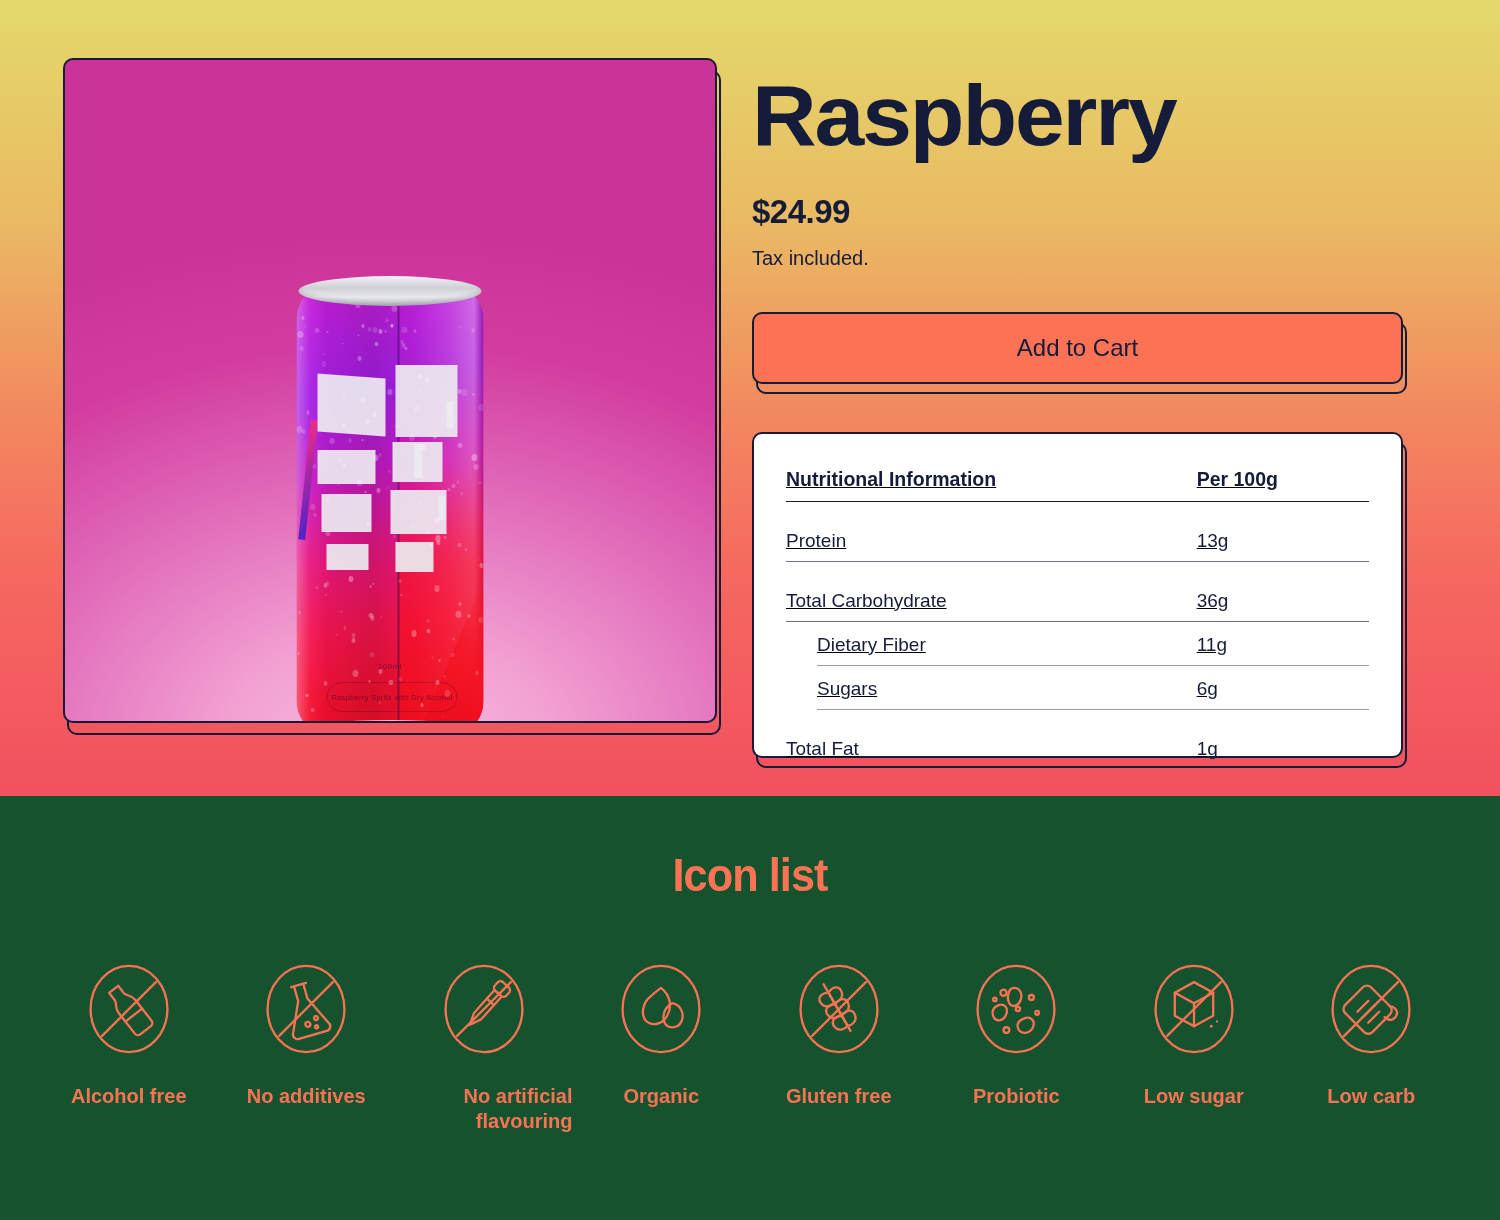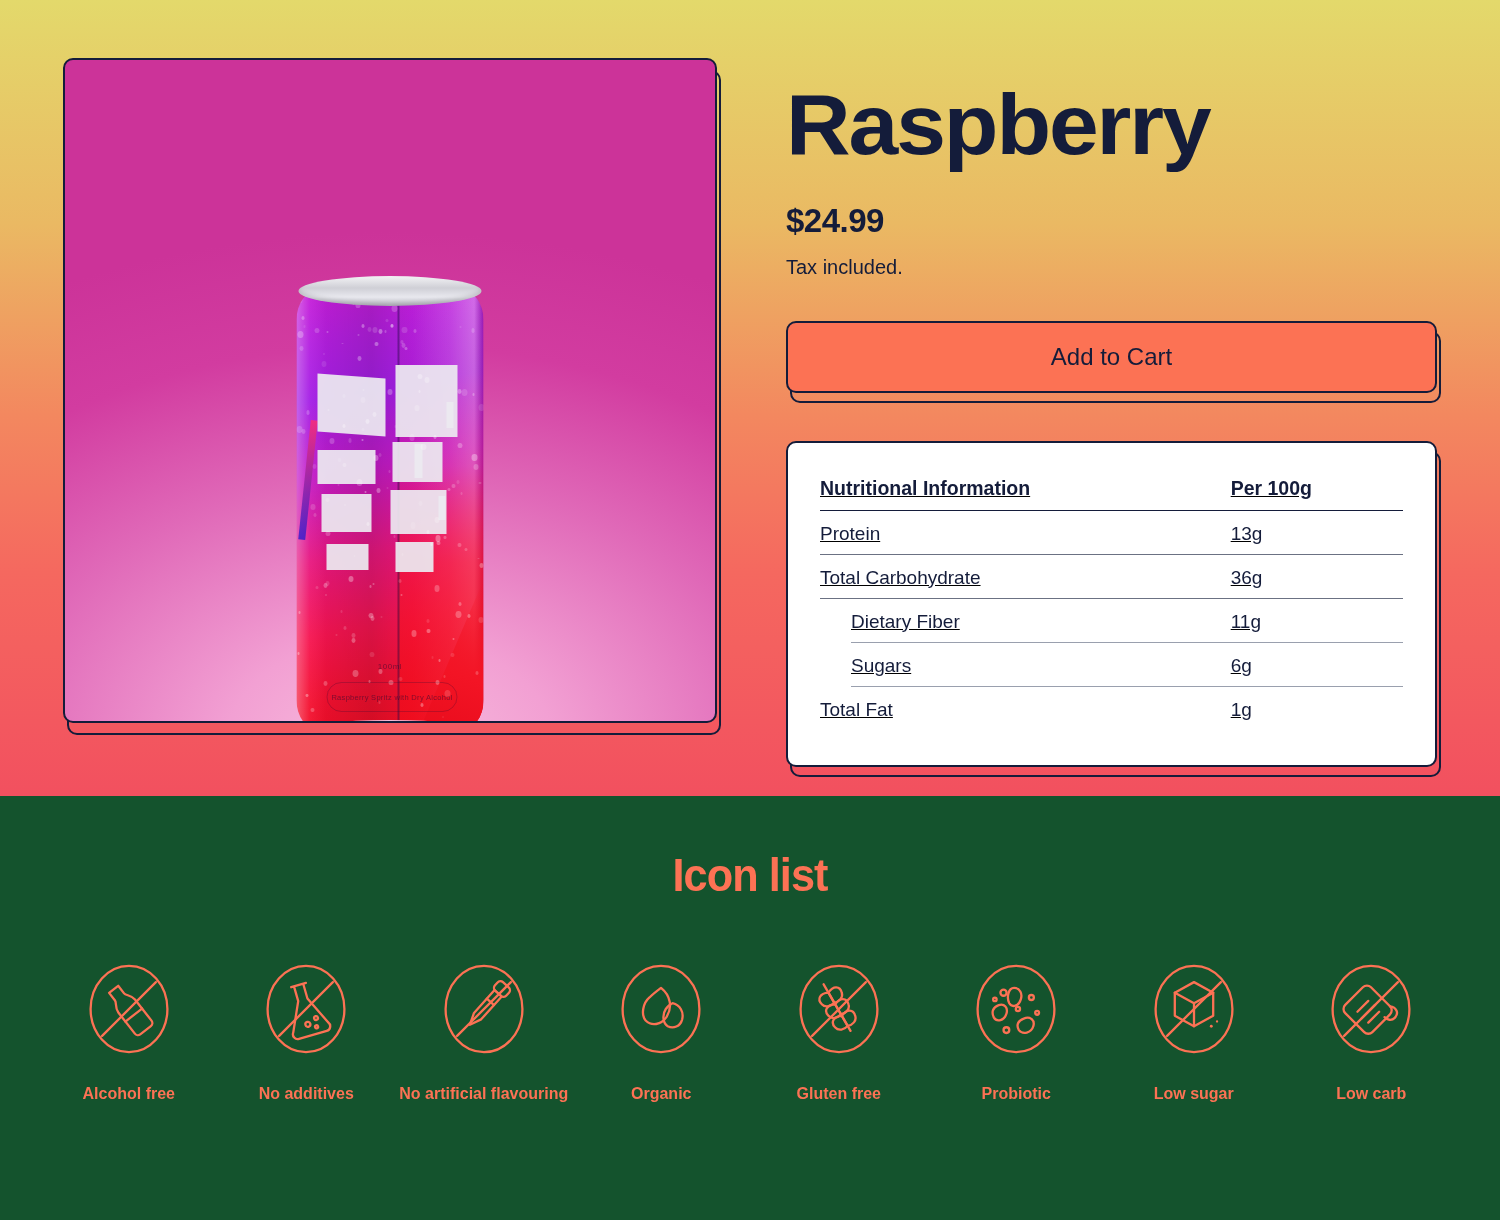--- a/index.html
+++ b/index.html
@@ -126,21 +126,21 @@
     display:flex; align-items:center; justify-content:center;
   }
   .can-desc{
     font-size:7.5px; color:rgba(40,10,50,0.55); letter-spacing:0.3px;
   }
   .drops{ position:absolute; inset:0; pointer-events:none; }
   .drop{ position:absolute; border-radius:50%; background:rgba(255,255,255,0.48); }
 
   
   .info{
-    position:absolute; left:786px; top:0; width:660px; height:996px;margin-top:9px;
+    position:absolute; left:752px; top:0; width:660px; height:996px;
   }
   .title{
     margin-top:75px;
     font-size:86px; line-height:0.95; font-weight:700;
     color:#141c3a; letter-spacing:-2px;
     font-family:"Liberation Sans", sans-serif;
     transform:scaleX(1.04); transform-origin:left center;
   }
   .price{
     margin-top:36px;
@@ -174,21 +174,21 @@
     padding:34px 32px 0 32px;
   }
   table.nut{ width:100%; border-collapse:collapse;text-decoration:underline; }
   table.nut th, table.nut td{
     font-size:19px; color:#141c3a; text-align:left;
     padding:0 0 9px 0; vertical-align:bottom;
   }
   table.nut th{ font-weight:700; font-size:19.5px; padding-bottom:10px; }
   table.nut th.r, table.nut td.r{ text-align:left; }
   table.nut tr.hdr th{ border-bottom:1.6px solid #141c3a; }
-  table.nut tr.lvl0 td{ border-bottom:1.6px solid #6b7183; padding-top:12px; }
+  table.nut tr.lvl0 td{ border-bottom:1.6px solid #6b7183; padding-top:28px; }
   table.nut tr.lvl1 td{ border-bottom:1.6px solid #9aa0ae; padding-top:12px; }
   table.nut tr.last td{ border-bottom:none; }
   .sp-left{ width:31px; border-bottom:none !important; padding:0 !important; }
 
   
   .icons-sec{
     position:relative; width:1500px; height:424px; background:#14532d;
   }
   .icons-title{
     text-align:center; padding-top:52px;
@@ -198,21 +198,21 @@
   .icon-row{
     display:flex; justify-content:center; align-items:flex-start;
     margin-top:52px; padding:0 40px;
   }
   .icon-item{
     width:181px; display:flex; flex-direction:column; align-items:center;
   }
   .icon-badge{ width:96px; height:110px; }
   .icon-label{
     margin-top:20px; text-align:right; color:#fc7254;
-    font-size:16px; font-weight:700; line-height:1.25;
+    font-size:20px; font-weight:700; line-height:1.25;
   }
 </style>
 </head>
 <body>
 
 <div class="hero">
 
   <div class="img-card-wrap">
     <div class="img-card-shadow"></div>
     <div class="img-card">

